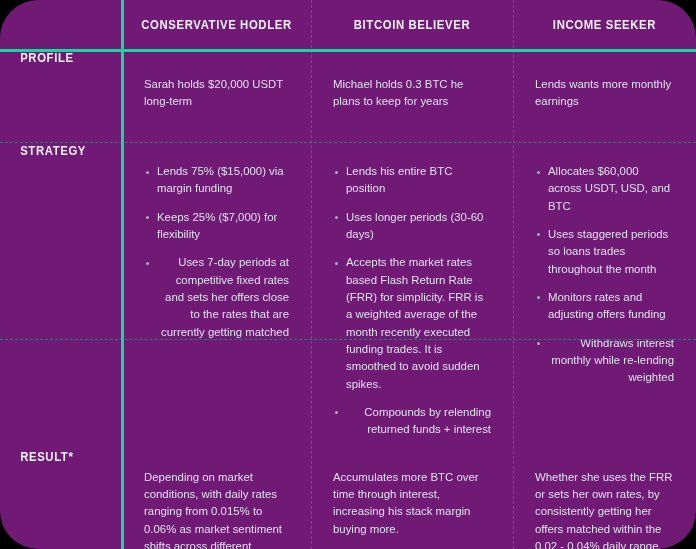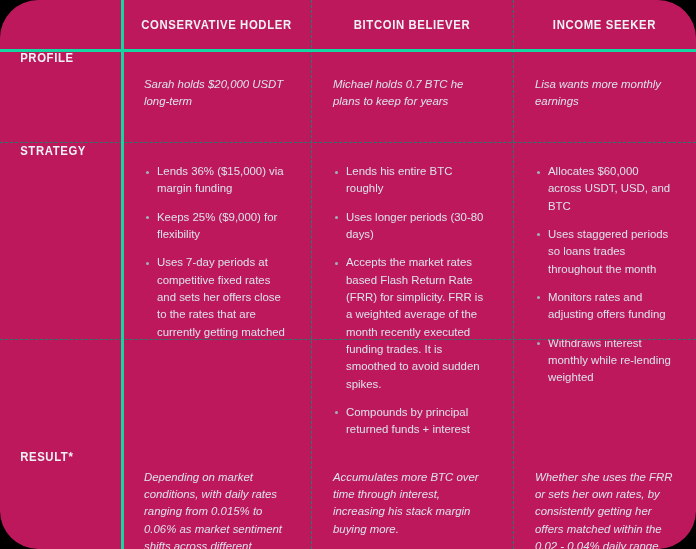--- a/index.html
+++ b/index.html
@@ -1,20 +1,20 @@
 <!DOCTYPE html>
 <html><head>
 <meta charset="utf-8">
 <style>
   html,body{margin:0;padding:0;background:#000;}
   body{width:696px;height:549px;overflow:hidden;
        font-family:"Liberation Sans","DejaVu Sans",sans-serif;}
 
   #card{position:relative;width:696px;height:549px;
-        background:#be185d;border-radius:38px;overflow:hidden;
+        background:#701a75;border-radius:38px;overflow:hidden;
         box-sizing:border-box;}
 
   
   .vline-solid{position:absolute;top:0;bottom:0;width:3px;background:#14d69f;}
   .hline-solid{position:absolute;left:0;right:0;height:3px;background:#14d69f;}
   .vline-dot{position:absolute;top:0;bottom:0;width:0;
              border-left:1.5px dashed #19806d;}
   .hline-dot{position:absolute;left:0;right:0;height:0;
              border-top:1.5px dashed #19806d;}
 
@@ -44,26 +44,26 @@
              white-space:nowrap;padding-left:24px;}
   td.label-cell{vertical-align:middle;}
 
   
   .cell-body{color:#dbe3ea;font-size:11.4px;line-height:1.52;
              padding:24px 22px 10px 22px;}
   .cell-body.pad-profile{padding-top:26px;}
   .cell-body.pad-strategy{padding-top:20px;}
   .cell-body.pad-result{padding-top:20px;}
 
-  .plain-p{margin:0 0 14px 0;font-style:italic;}
+  .plain-p{margin:0 0 14px 0;}
   .plain-p:last-child{margin-bottom:0;}
 
   ul.bullets{margin:0;padding:0;list-style:none;}
   ul.bullets li{position:relative;padding-left:13px;margin-bottom:11px;}
-  ul.bullets li:last-child{margin-bottom:0;}
+  ul.bullets li:last-child{margin-bottom:0;text-align:right;}
   ul.bullets li::before{content:"";position:absolute;left:2px;top:7.5px;
         width:3px;height:3px;border-radius:50%;background:#9fb0bd;}
   td.top{vertical-align:top;}
 </style>
 </head>
 <body>
 
 <div id="card">
 
   <table id="matrix">
@@ -92,50 +92,50 @@
       <td class="label-cell">
         <div class="row-label">PROFILE</div>
       </td>
       <td class="top">
         <div class="cell-body pad-profile">
               <p class="plain-p">Sarah holds $20,000 USDT long-term</p>
             </div>
       </td>
       <td class="top">
         <div class="cell-body pad-profile">
-              <p class="plain-p">Michael holds 0.7 BTC he plans to keep for years</p>
+              <p class="plain-p">Michael holds 0.3 BTC he plans to keep for years</p>
             </div>
       </td>
       <td class="top">
         <div class="cell-body pad-profile">
-              <p class="plain-p">Lisa wants more monthly earnings</p>
+              <p class="plain-p">Lends wants more monthly earnings</p>
             </div>
       </td>
     </tr>
 
     <tr style="height:197px">
       <td class="label-cell">
         <div class="row-label">STRATEGY</div>
       </td>
       <td class="top">
         <div class="cell-body pad-strategy">
               <ul class="bullets">
-                <li>Lends 36% ($15,000) via margin funding</li>
-                <li>Keeps 25% ($9,000) for flexibility</li>
+                <li>Lends 75% ($15,000) via margin funding</li>
+                <li>Keeps 25% ($7,000) for flexibility</li>
                 <li>Uses 7-day periods at competitive fixed rates and sets her offers close to the rates that are currently getting matched</li>
               </ul>
             </div>
       </td>
       <td class="top">
         <div class="cell-body pad-strategy">
               <ul class="bullets">
-                <li>Lends his entire BTC roughly</li>
-                <li>Uses longer periods (30-80 days)</li>
+                <li>Lends his entire BTC position</li>
+                <li>Uses longer periods (30-60 days)</li>
                 <li>Accepts the market rates based Flash Return Rate (FRR) for simplicity. FRR is a weighted average of the month recently executed funding trades. It is smoothed to avoid sudden spikes.</li>
-                <li>Compounds by principal returned funds + interest</li>
+                <li>Compounds by relending returned funds + interest</li>
               </ul>
             </div>
       </td>
       <td class="top">
         <div class="cell-body pad-strategy">
               <ul class="bullets">
                 <li>Allocates $60,000 across USDT, USD, and BTC</li>
                 <li>Uses staggered periods so loans trades throughout the month</li>
                 <li>Monitors rates and adjusting offers funding</li>
                 <li>Withdraws interest monthly while re-lending weighted</li>

